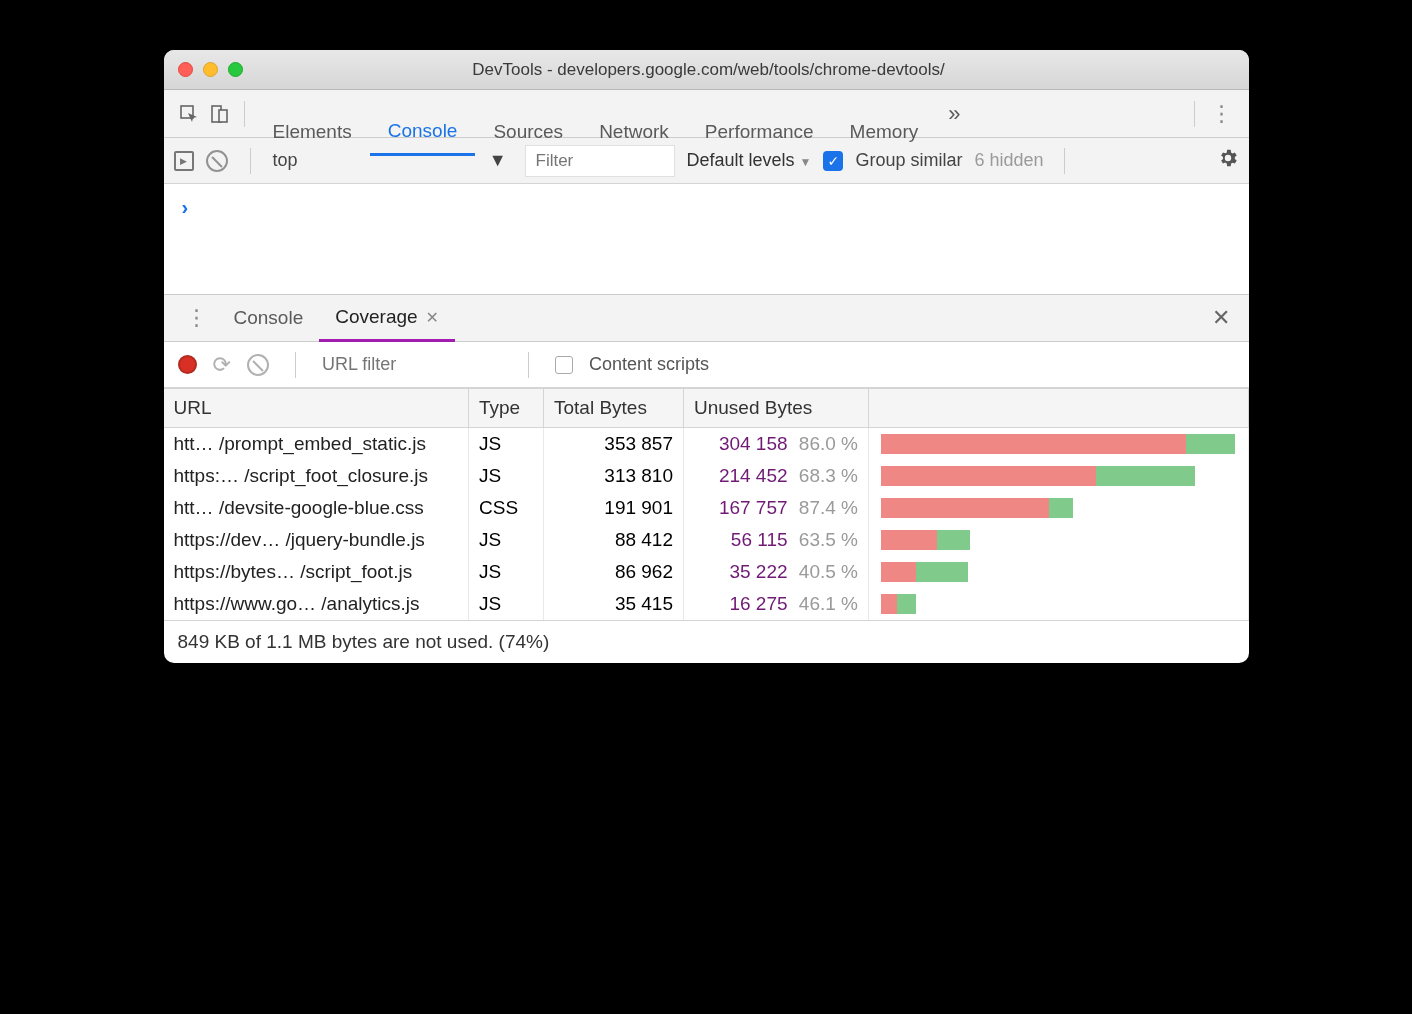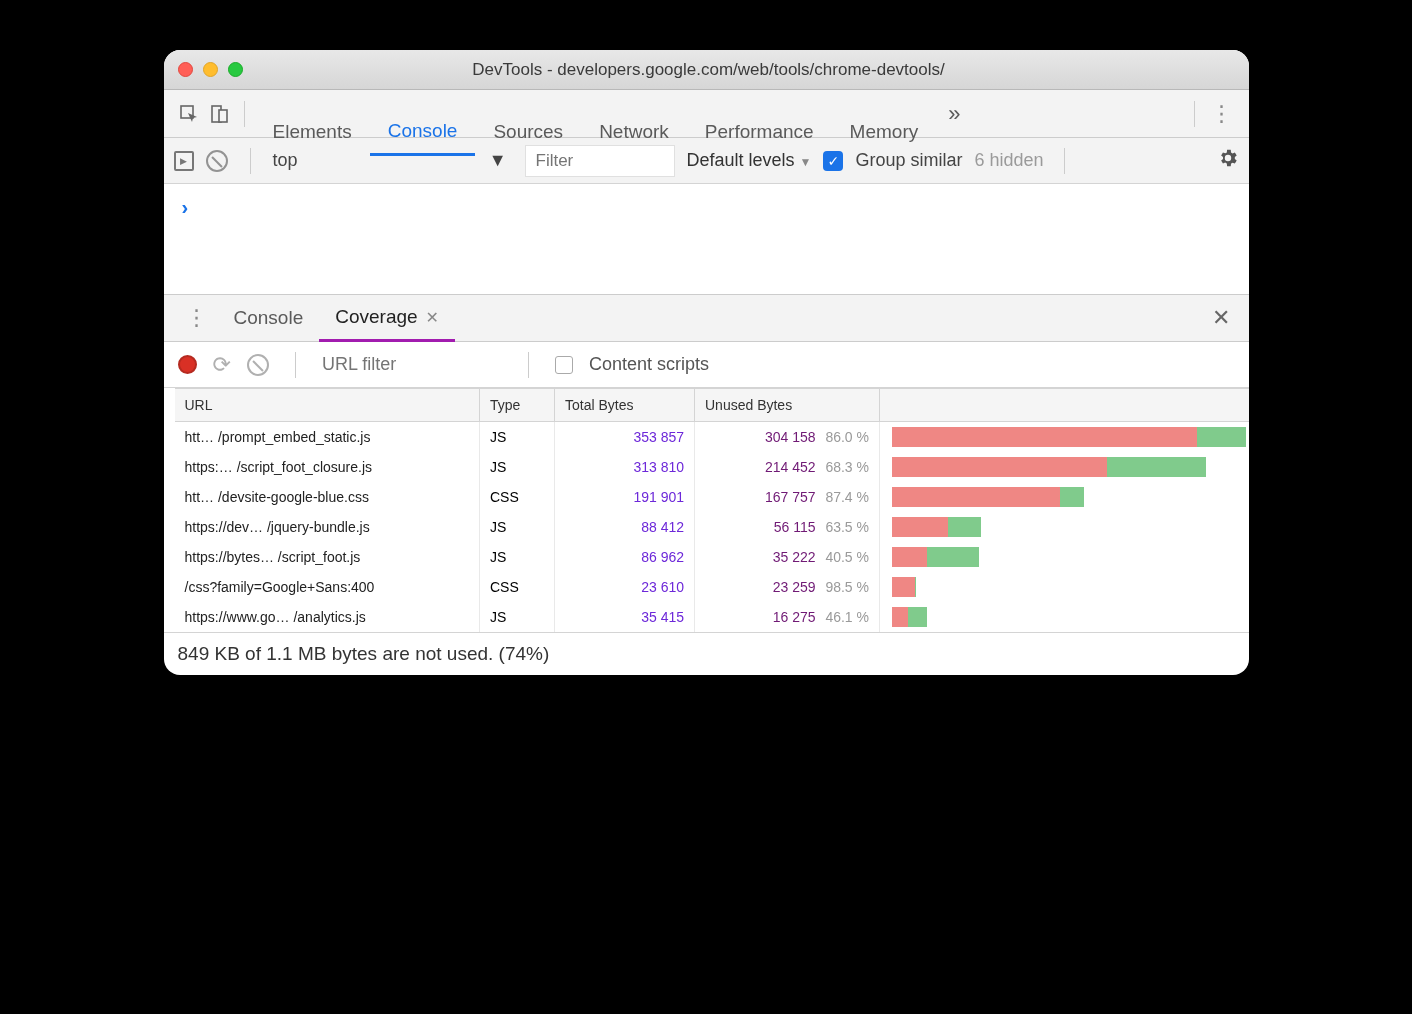--- a/index.html
+++ b/index.html
@@ -9,21 +9,21 @@
     height: 1014px;
     font-family: -apple-system, "Helvetica Neue", Arial, sans-serif;
     display: flex;
     align-items: flex-start;
     justify-content: center;
     padding-top: 50px;
   }
   .window {
     width: 1085px;
     background: #fff;
-    border-radius: 16px;
+    border-radius: 10px;
     box-shadow: 0 20px 60px rgba(0,0,0,0.5);
     overflow: hidden;
   }
   .titlebar {
     height: 40px;
     background: linear-gradient(#e8e8e8,#d6d6d6);
     display: flex;
     align-items: center;
     padding: 0 14px;
     border-bottom: 1px solid #b8b8b8;
@@ -80,26 +80,26 @@
   .cov-toolbar{
     height:46px;background:#fff;border-bottom:1px solid #d4d4d4;
     display:flex;align-items:center;padding:0 14px;gap:16px;font-size:18px;color:#555;
   }
   .cov-toolbar .rec{width:19px;height:19px;border-radius:50%;background:#d93025;border:2px solid #b52a20;}
   .cov-toolbar .reload{color:#b0b0b0;font-size:22px;}
   .cov-toolbar .no2{width:22px;height:22px;border:2px solid #b0b0b0;border-radius:50%;position:relative;}
   .cov-toolbar .no2::after{content:"";position:absolute;left:2px;right:2px;top:50%;height:2px;background:#b0b0b0;transform:rotate(45deg);}
   .cov-toolbar input.uf{border:none;background:transparent;font-size:18px;color:#888;width:180px;}
   .cov-toolbar .cs-chk{width:18px;height:18px;border:1.5px solid #aaa;border-radius:3px;}
-  table.cov{width:100%;border-collapse:collapse;font-size:14px;margin-left:11px;}
+  table.cov{width:100%;border-collapse:collapse;font-size:19px;}
   table.cov th{background:#f5f5f5;text-align:left;font-weight:400;color:#333;padding:8px 10px;border:1px solid #d4d4d4;border-left:none;}
   table.cov th:first-child{border-left:none;}
   table.cov td{padding:5px 10px;border-right:1px solid #e9e9e9;white-space:nowrap;}
   table.cov td.url{color:#222;max-width:300px;overflow:hidden;}
-  table.cov td.num{text-align:right;color:#6d28d9;font-variant-numeric:tabular-nums;}
+  table.cov td.num{text-align:right;color:#000000;font-variant-numeric:tabular-nums;}
   table.cov td.unused{text-align:right;}
   table.cov td.unused .val{color:#701a75;}
   table.cov td.unused .pct{color:#9a9a9a;margin-left:6px;}
   table.cov td.bar{padding:5px 12px;}
   .barwrap{height:20px;display:flex;}
   .bar-red{background:#ef8784;}
   .bar-green{background:#80cb8c;}
   .status{padding:10px 14px;border-top:1px solid #d4d4d4;font-size:19px;color:#333;}
   .gear-svg{width:22px;height:22px;color:#555;}
 </style>
@@ -257,32 +257,20 @@
           <td class="num">86 962</td>
           <td class="unused"><span class="val">35 222</span><span class="pct">  40.5 %</span></td>
           <td class="bar">
             <div class="barwrap">
               <div class="bar-red" style="width:9.953738374541128%"></div>
               <div class="bar-green" style="width:14.621725725363635%"></div>
             </div>
           </td>
         </tr>
         <tr>
-          <td class="url">/css?family=Google+Sans:400</td>
-          <td>CSS</td>
-          <td class="num">23 610</td>
-          <td class="unused"><span class="val">23 259</span><span class="pct">  98.5 %</span></td>
-          <td class="bar">
-            <div class="barwrap">
-              <div class="bar-red" style="width:6.572994175613313%"></div>
-              <div class="bar-green" style="width:0.09919261170472815%"></div>
-            </div>
-          </td>
-        </tr>
-        <tr>
           <td class="url">https://www.go… /analytics.js</td>
           <td>JS</td>
           <td class="num">35 415</td>
           <td class="unused"><span class="val">16 275</span><span class="pct">  46.1 %</span></td>
           <td class="bar">
             <div class="barwrap">
               <div class="bar-red" style="width:4.599315542719234%"></div>
               <div class="bar-green" style="width:5.366857233289155%"></div>
             </div>
           </td>

